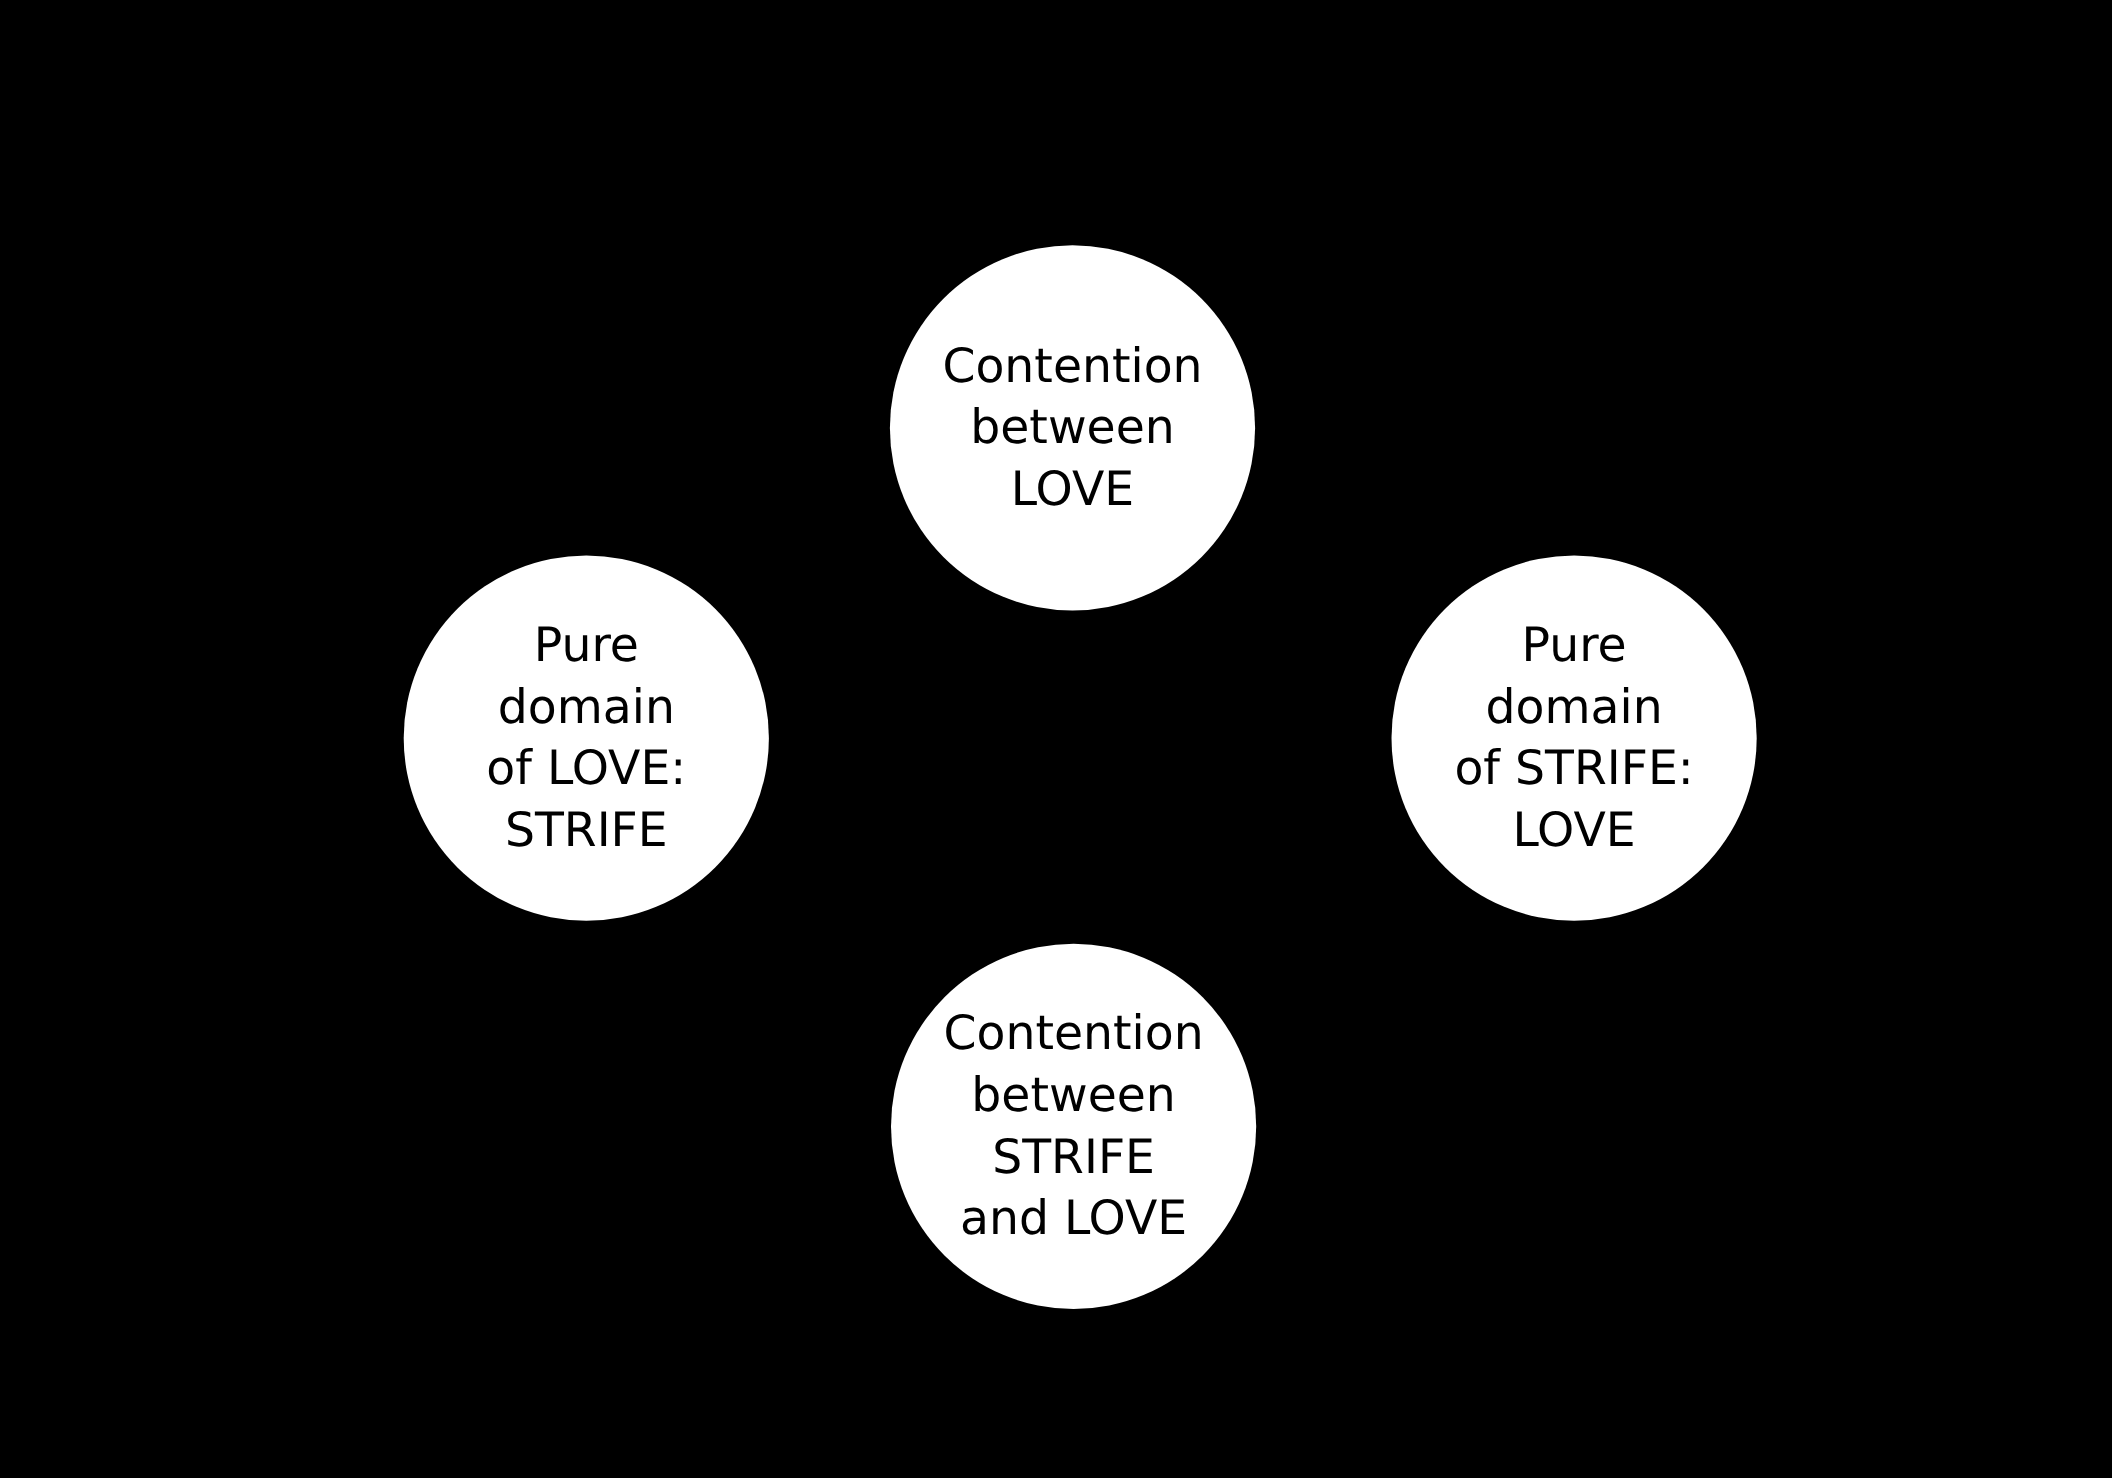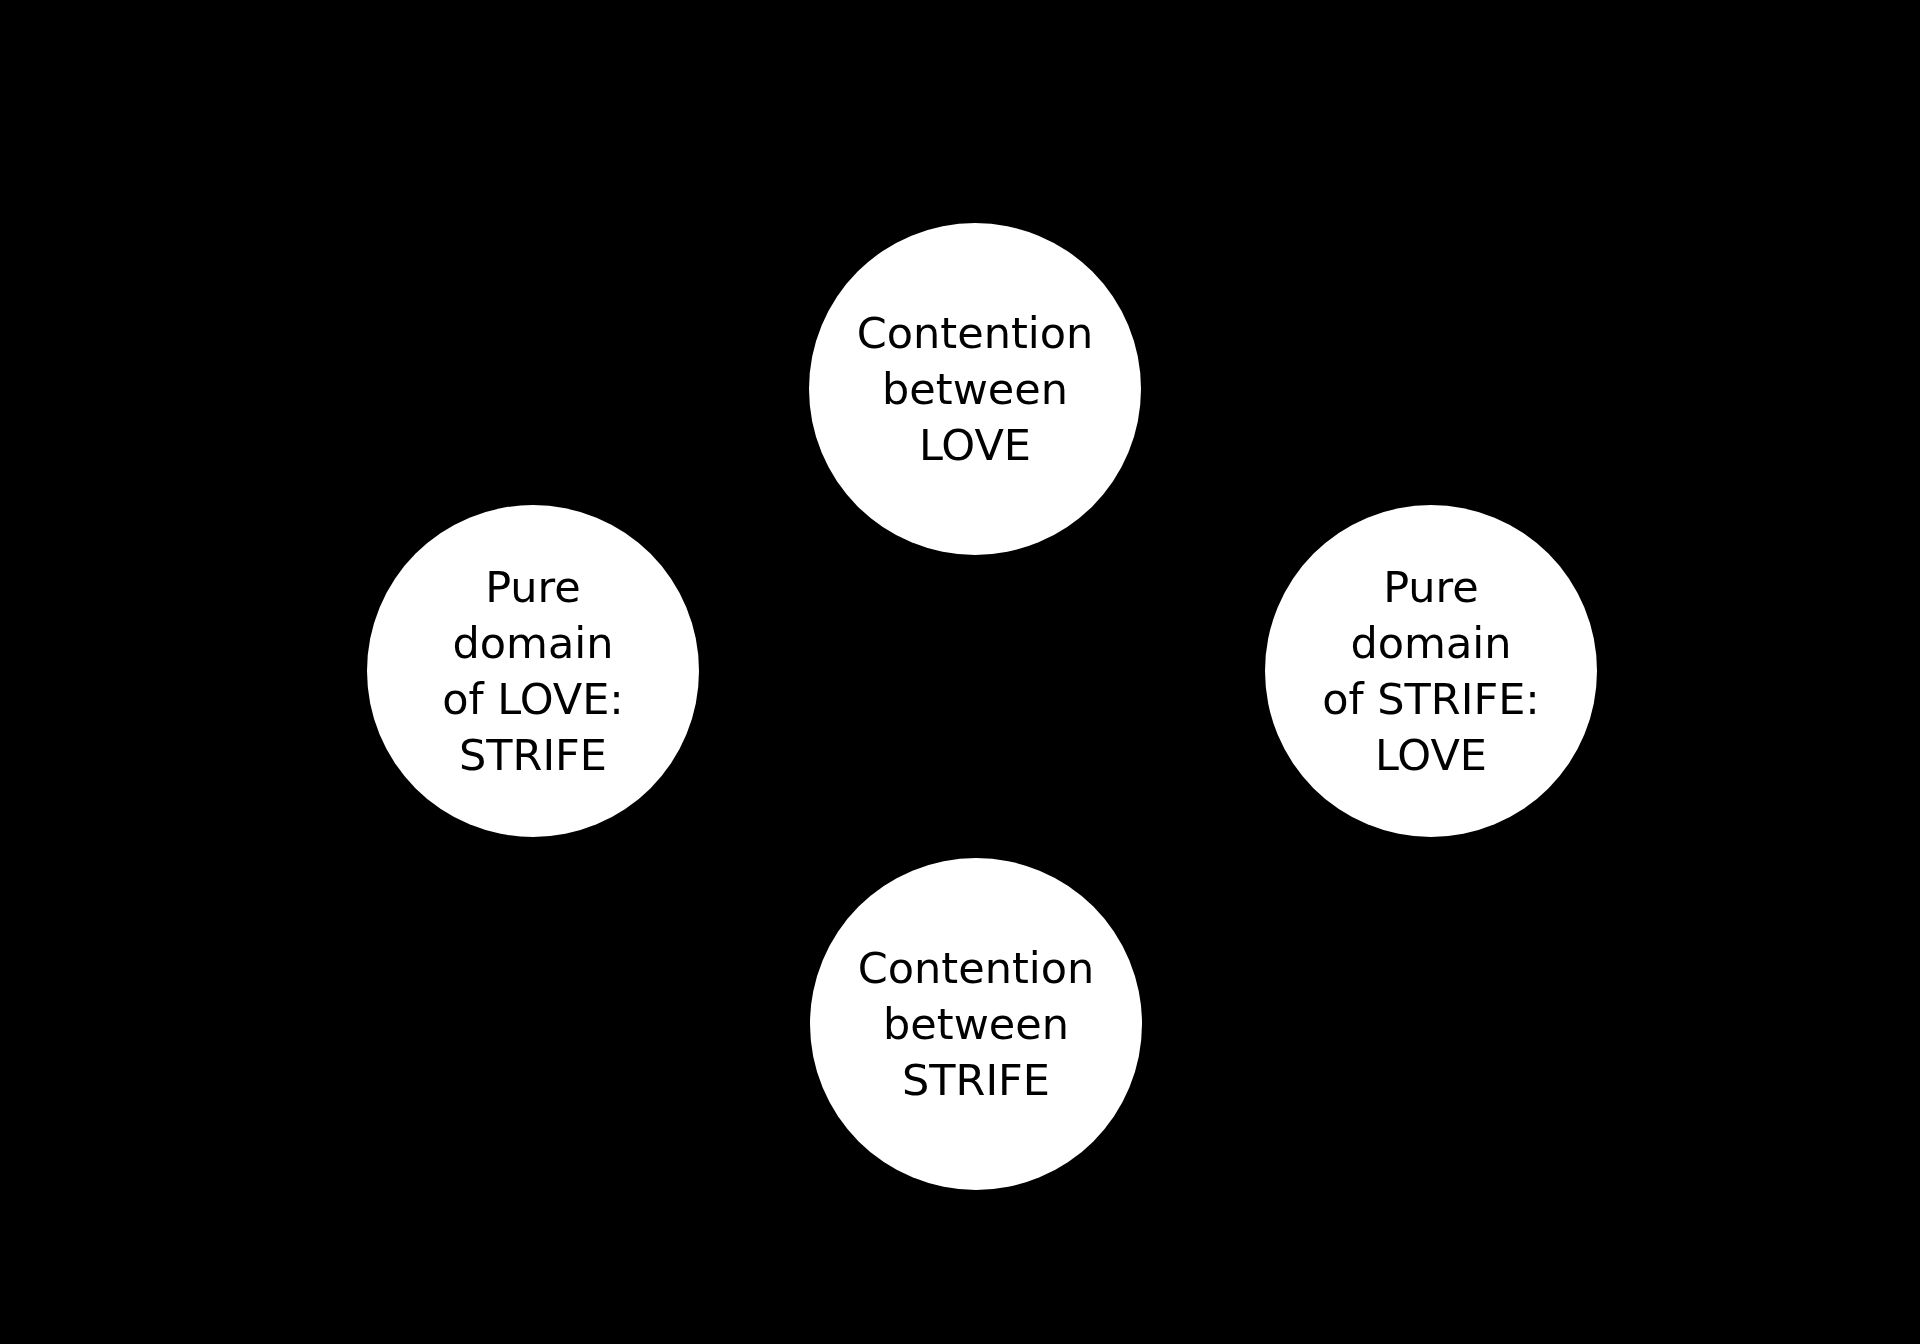--- a/index.html
+++ b/index.html
@@ -57,15 +57,16 @@
     <div>Pure</div>
     <div>domain</div>
     <div>of STRIFE:</div>
     <div>LOVE</div>
   </div>
 
   <div class="node node-bottom">
     <div>Contention</div>
     <div>between</div>
     <div>STRIFE</div>
+    <div>and LOVE</div>
   </div>
 
 </div>
 
 </body></html>

